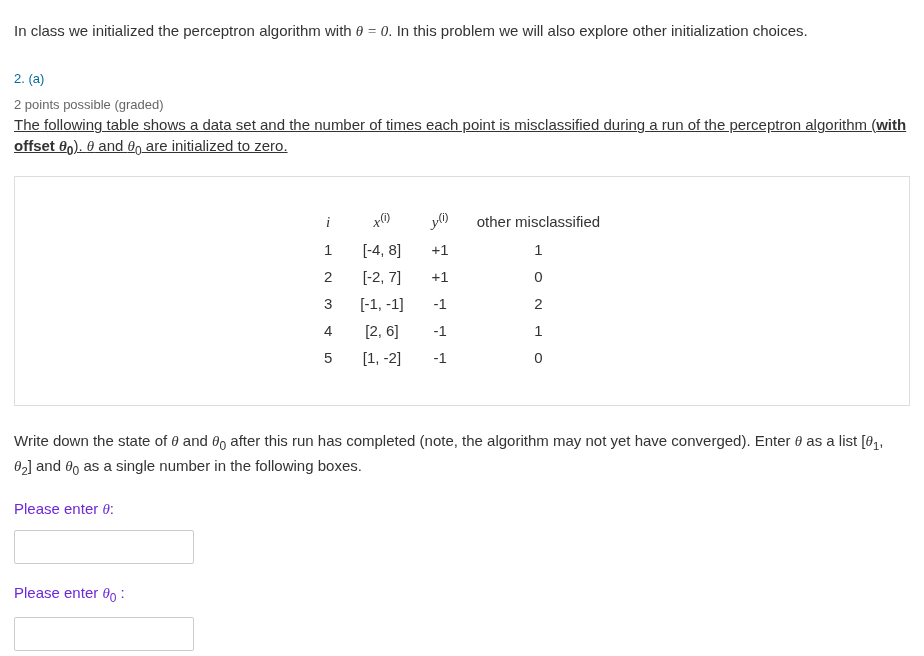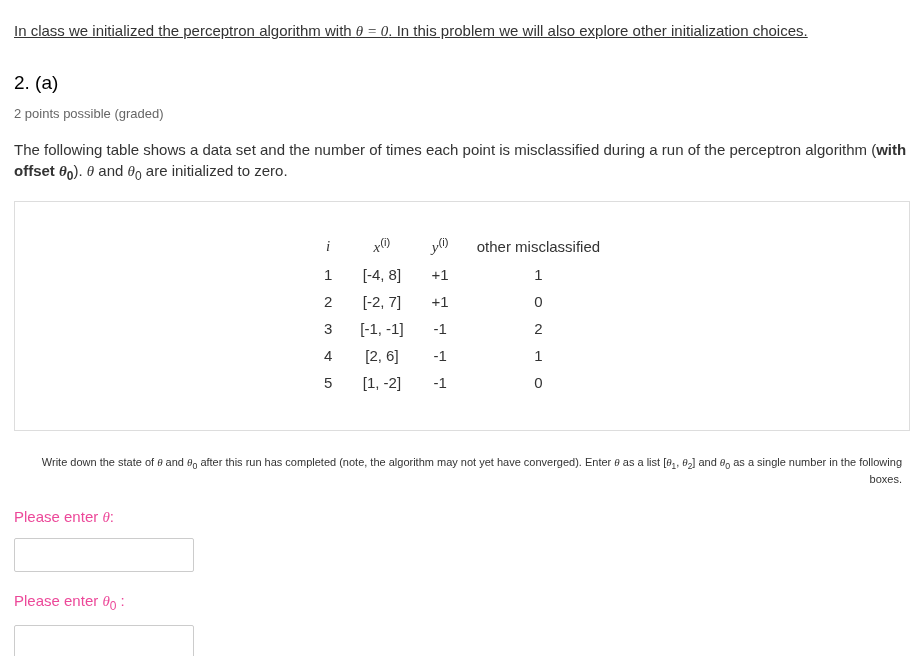--- a/index.html
+++ b/index.html
@@ -10,37 +10,37 @@
     padding: 20px 14px;
     width: 924px;
     box-sizing: border-box;
     background: #fff;
     line-height: 1.4;
   }
   .intro {
     color: #333;
     margin-bottom: 28px;
     font-size: 15px;
-    text-decoration: underline;
   }
   h2.heading {
-    font-size: 19px;
+    font-size: 13px;
     font-weight: normal;
-    color: #000000;
+    color: #0369a1;
     margin: 24px 0 8px 0;
   }
   .points {
     font-size: 13px;
     color: #666;
-    margin-bottom: 16px;
+    margin-bottom: 0;
   }
   .desc {
     color: #333;
     font-size: 15px;
     margin-bottom: 16px;
+    text-decoration: underline;
   }
   .table-box {
     border: 1px solid #ddd;
     padding: 30px 20px 34px 20px;
     margin: 10px 0 24px 0;
   }
   table.data {
     margin: 0 auto;
     border-collapse: collapse;
   }
@@ -52,28 +52,27 @@
     color: #333;
     white-space: nowrap;
   }
   table.data th {
     font-style: normal;
   }
   .math-i { font-style: italic; font-family: 'Georgia', serif; }
   .sup { vertical-align: super; font-size: 0.75em; }
   .instruction {
     margin: 20px 8px 18px 0;
-    font-size: 11px;
+    font-size: 15px;
     color: #333;
-    text-align: right;
   }
   .label {
     margin: 14px 0 10px 0;
     font-size: 15px;
-    color: #ec4899;
+    color: #6d28d9;
   }
   input.answer {
     border: 1px solid #ccc;
     padding: 8px 10px;
     width: 180px;
     font-size: 14px;
     border-radius: 2px;
     box-sizing: border-box;
     margin-bottom: 18px;
     display: block;

